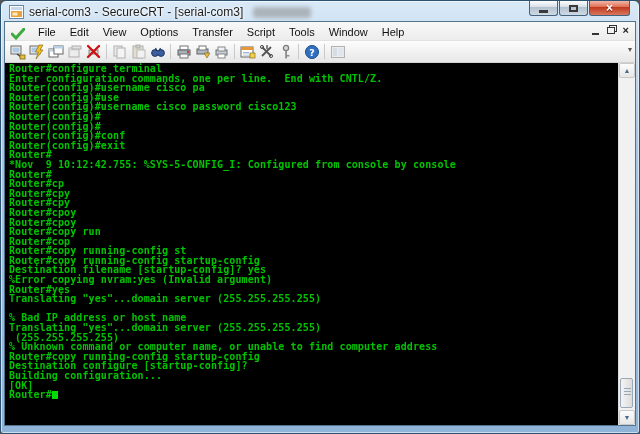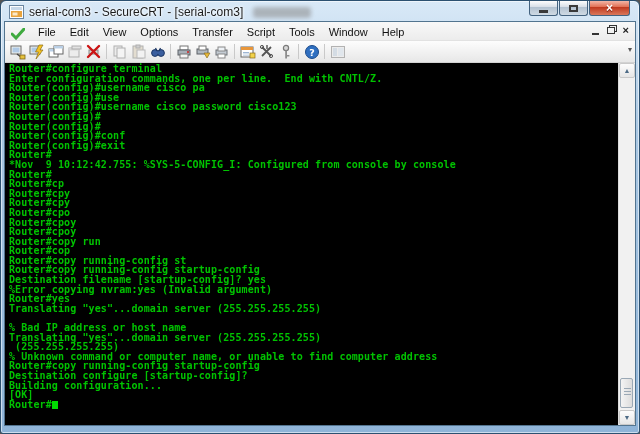--- a/index.html
+++ b/index.html
@@ -246,21 +246,20 @@
           <div class="tline"><span>Router(config)#</span></div>
           <div class="tline"><span>Router(config)#</span></div>
           <div class="tline"><span>Router(config)#conf</span></div>
           <div class="tline"><span>Router(config)#exit</span></div>
           <div class="tline"><span>Router#</span></div>
           <div class="tline"><span>*Nov  9 10:12:42.755: %SYS-5-CONFIG_I: Configured from console by console</span></div>
           <div class="tline"><span>Router#</span></div>
           <div class="tline"><span>Router#cp</span></div>
           <div class="tline"><span>Router#cpy</span></div>
           <div class="tline"><span>Router#cpy</span></div>
-          <div class="tline"><span>Router#cpo</span></div>
           <div class="tline"><span>Router#cpoy</span></div>
           <div class="tline"><span>Router#cpoy</span></div>
           <div class="tline"><span>Router#copy run</span></div>
           <div class="tline"><span>Router#cop</span></div>
           <div class="tline"><span>Router#copy running-config st</span></div>
           <div class="tline"><span>Router#copy running-config startup-config</span></div>
           <div class="tline"><span>Destination filename [startup-config]? yes</span></div>
           <div class="tline"><span>%Error copying nvram:yes (Invalid argument)</span></div>
           <div class="tline"><span>Router#yes</span></div>
           <div class="tline"><span>Translating "yes"...domain server (255.255.255.255)</span></div>

